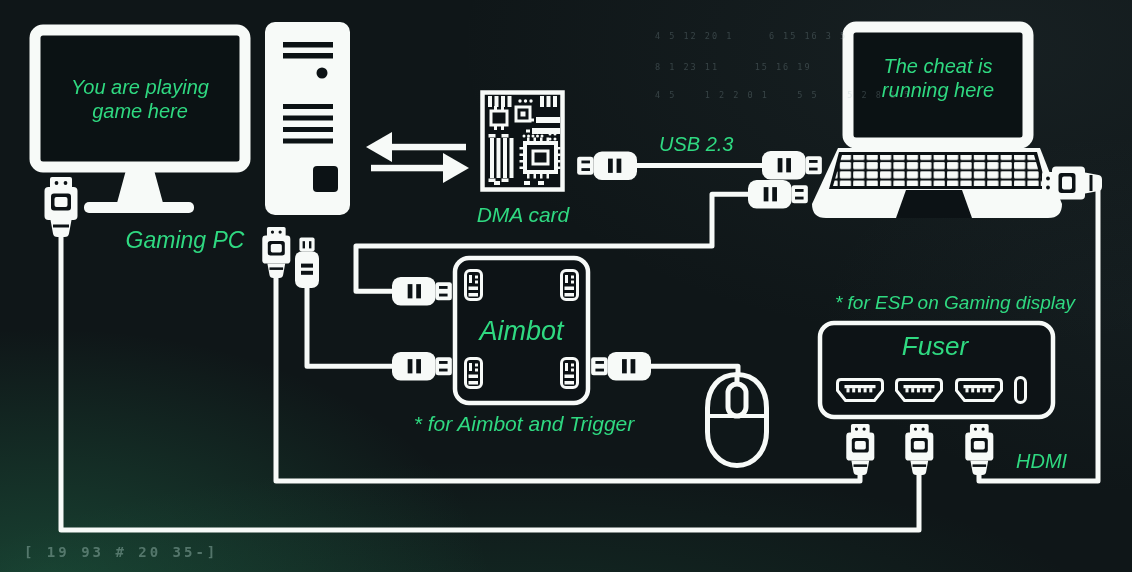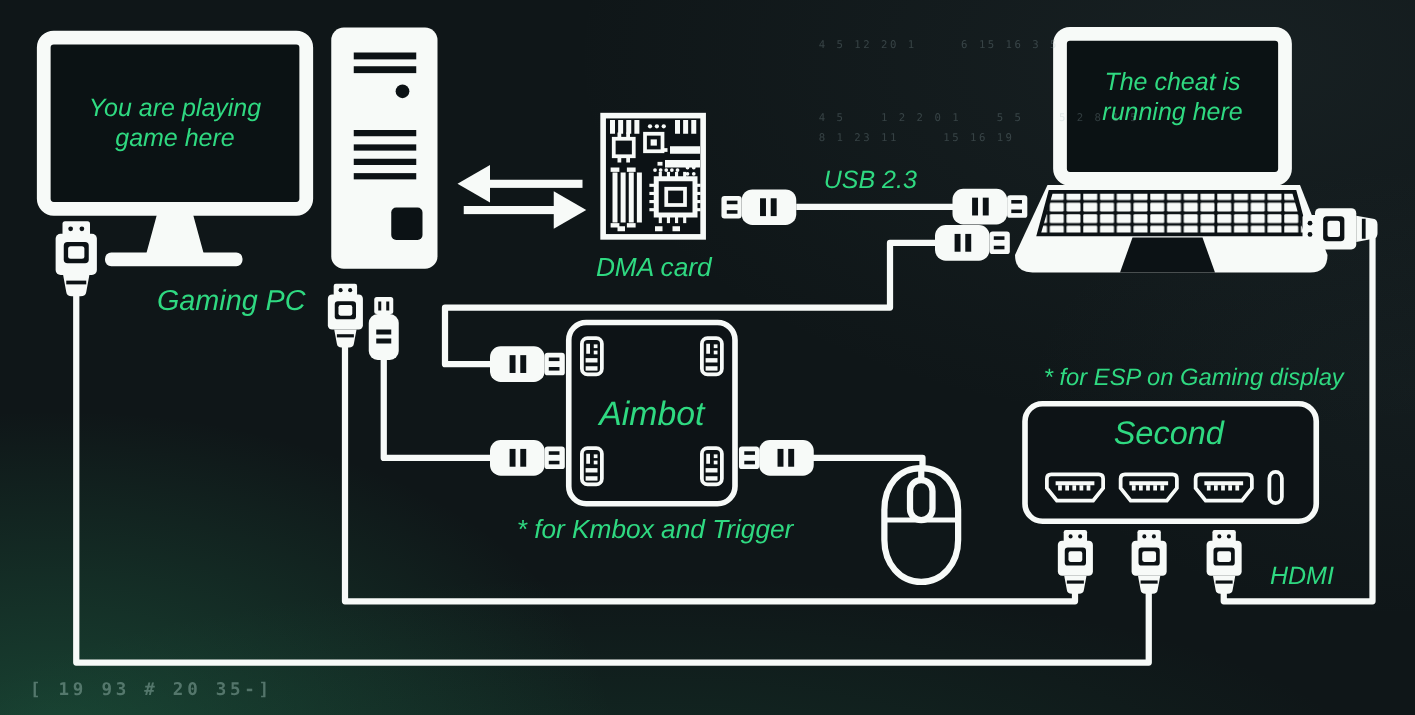--- a/index.html
+++ b/index.html
@@ -234,24 +234,24 @@
 
   <div class="lbl" style="left:458px;top:203px;width:130px;font-size:21px;">DMA card</div>
   <div class="lbl nowrap" style="left:659px;top:133px;font-size:20px;">USB 2.3</div>
 
   <div class="lbl" style="left:848px;top:55px;width:180px;font-size:20px;">
     <div>The cheat is</div>
     <div>running here</div>
   </div>
 
   <div class="lbl" style="left:455px;top:316px;width:133px;font-size:27px;">Aimbot</div>
-  <div class="lbl" style="left:384px;top:412px;width:280px;font-size:21px;">* for Kmbox and Trigger</div>
+  <div class="lbl" style="left:384px;top:412px;width:280px;font-size:21px;">* for Aimbot and Trigger</div>
 
   <div class="lbl" style="left:795px;top:292px;width:280px;font-size:19px;text-align:right;">* for ESP on Gaming display</div>
-  <div class="lbl" style="left:885px;top:331px;width:100px;font-size:26px;">Second</div>
+  <div class="lbl" style="left:885px;top:331px;width:100px;font-size:26px;">Fuser</div>
   <div class="lbl nowrap" style="left:1016px;top:450px;font-size:20px;">HDMI</div>
 
   <div class="code" style="left:655px;top:31px;">4 5 12 20 1     6 15 16 3 5</div>
-  <div class="code" style="left:655px;top:62px;margin-top:44px;">8 1 23 11     15 16 19</div>
+  <div class="code" style="left:655px;top:62px;">8 1 23 11     15 16 19</div>
   <div class="code" style="left:655px;top:90px;">4 5    1 2 2 0 1    5 5    5 2 8 1 5</div>
   <div class="code corner" style="left:24px;top:544px;">[ 19 93 # 20 35-]</div>
 
 </div>
 
 </body></html>

